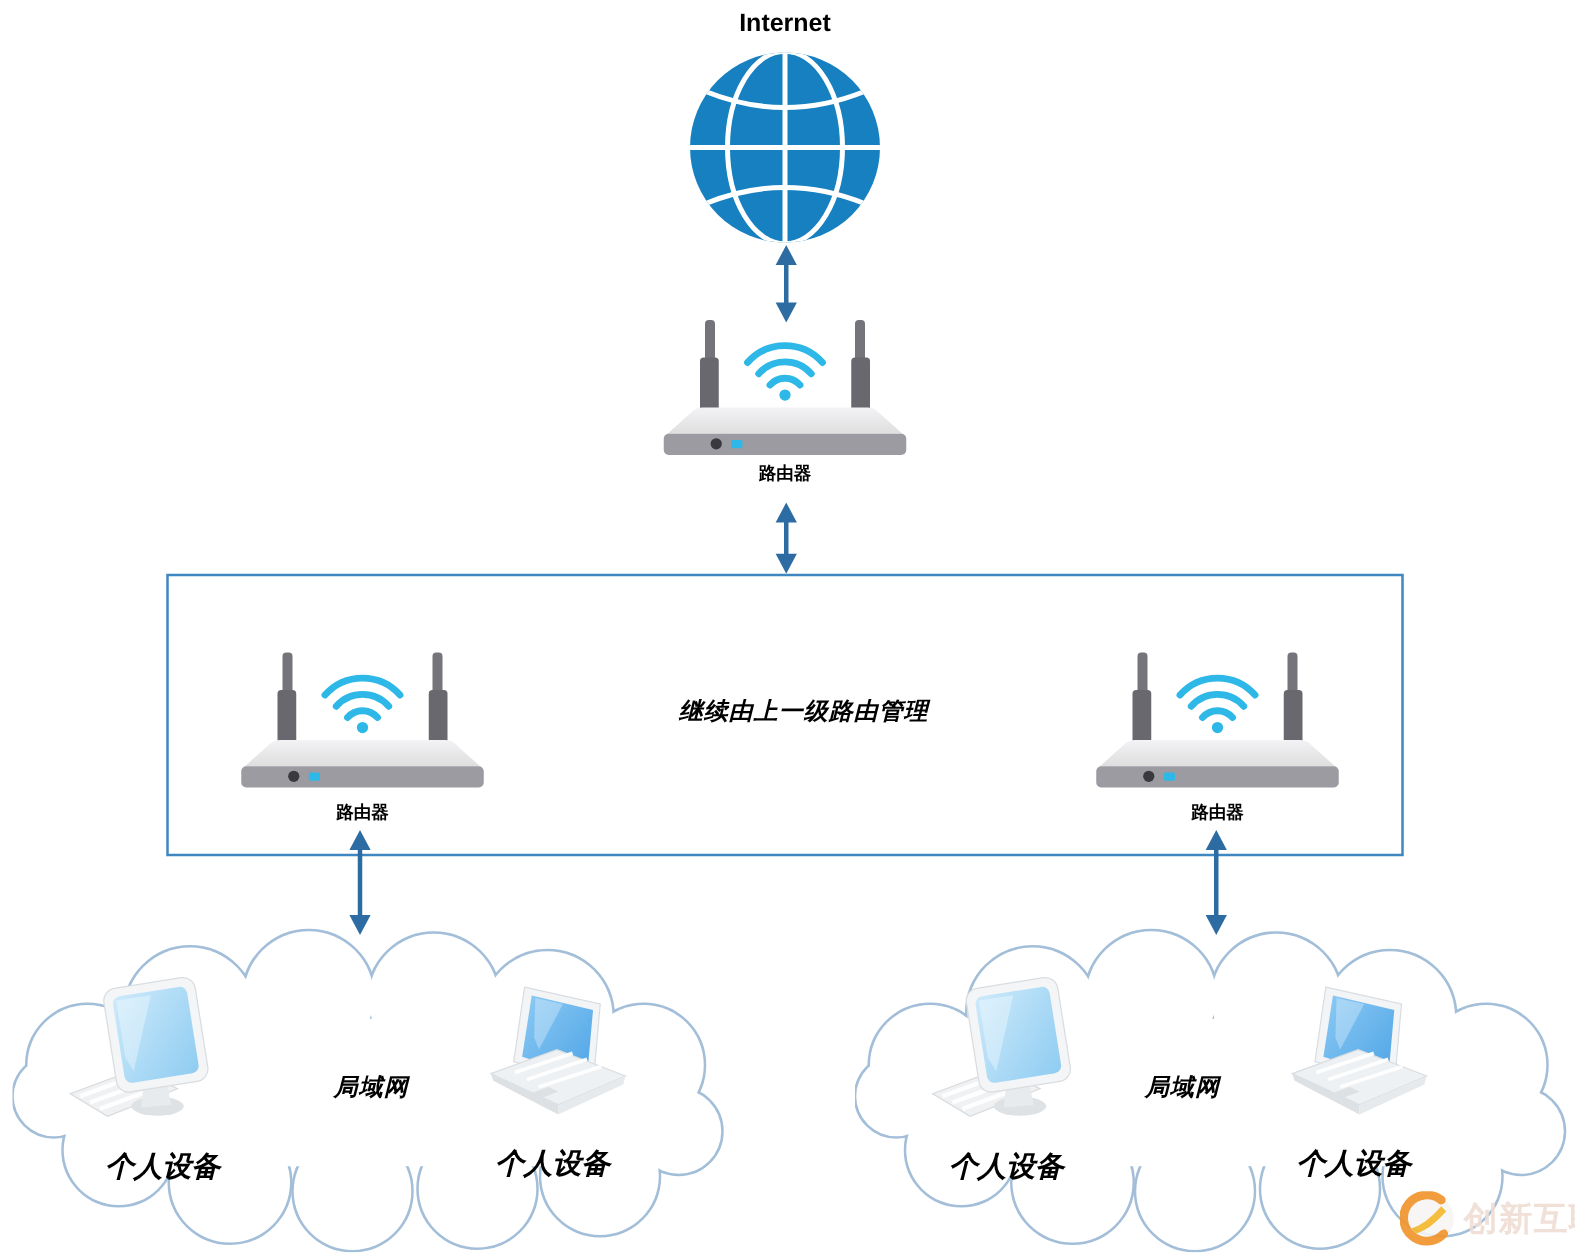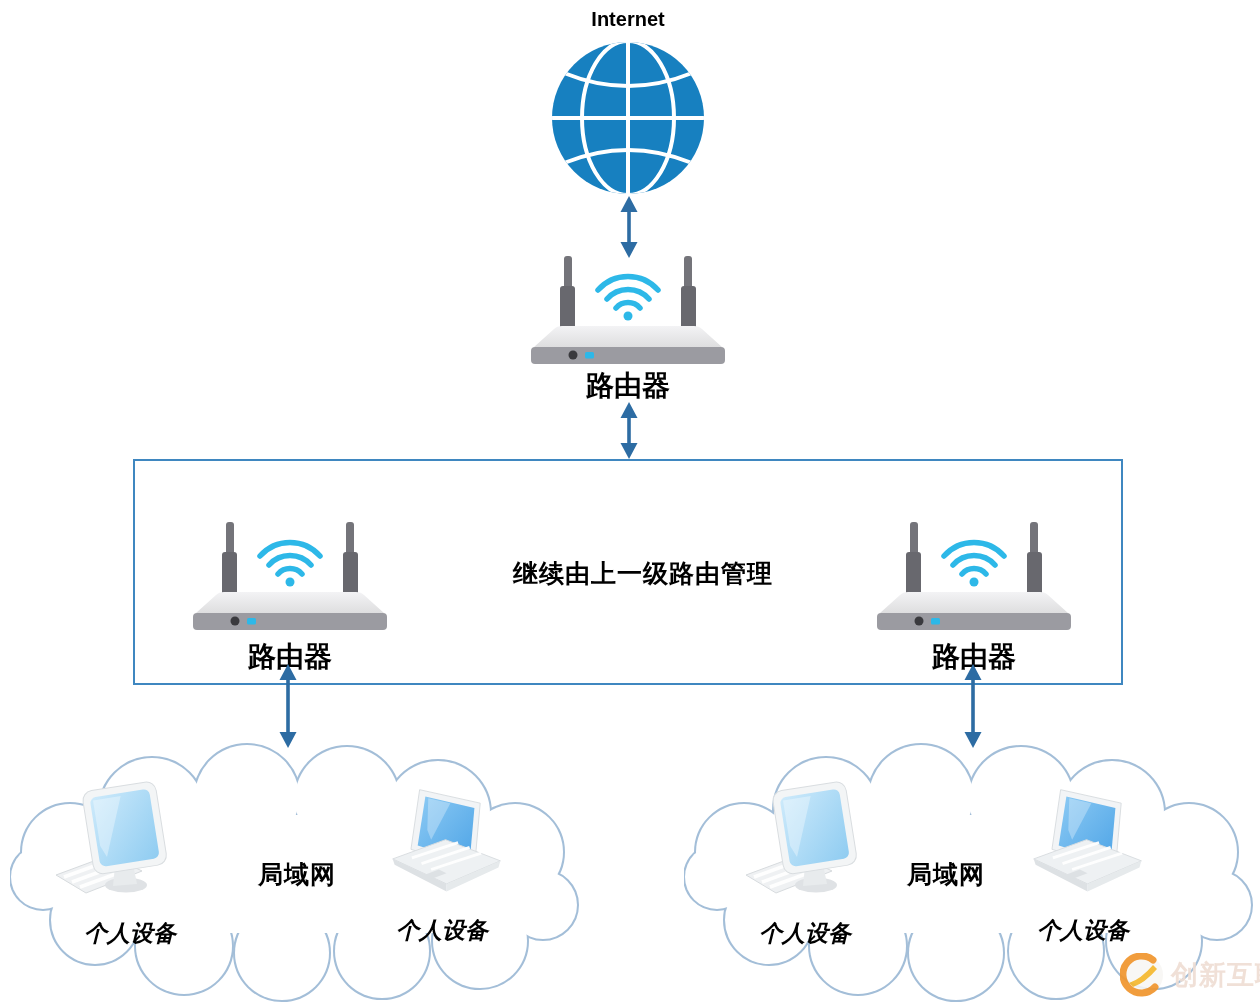--- a/index.html
+++ b/index.html
@@ -6,23 +6,23 @@
   #canvas{
     position:relative;width:1260px;height:1002px;background:#ffffff;overflow:hidden;
     font-family:"Liberation Sans","DejaVu Sans",sans-serif;color:#111;
   }
   .abs{position:absolute;}
   .label{
     position:absolute;transform:translateX(-50%);
     font-weight:700;color:#000000;white-space:nowrap;line-height:1.15;
   }
   .fs20{font-size:20px;}
-  .fs22{font-size:28px;}
+  .fs22{font-size:14px;}
   .fs23{font-size:23px;font-style:italic;}
-  .fs25{font-size:25px;letter-spacing:1px;}
+  .fs25{font-size:19px;letter-spacing:1px;font-style:italic;}
   .mgmt-box{
     position:absolute;left:133px;top:459px;width:990px;height:226px;
     border:2px solid #3f87c0;box-sizing:border-box;background:transparent;
   }
   .arrow{position:absolute;width:30px;}
   .watermark{position:absolute;left:1120px;top:953px;display:flex;align-items:center;gap:7px;opacity:0.92;}
   .watermark-text{
     font-size:27px;font-weight:700;color:#efded4;letter-spacing:1px;white-space:nowrap;
   }
   svg{display:block;}

